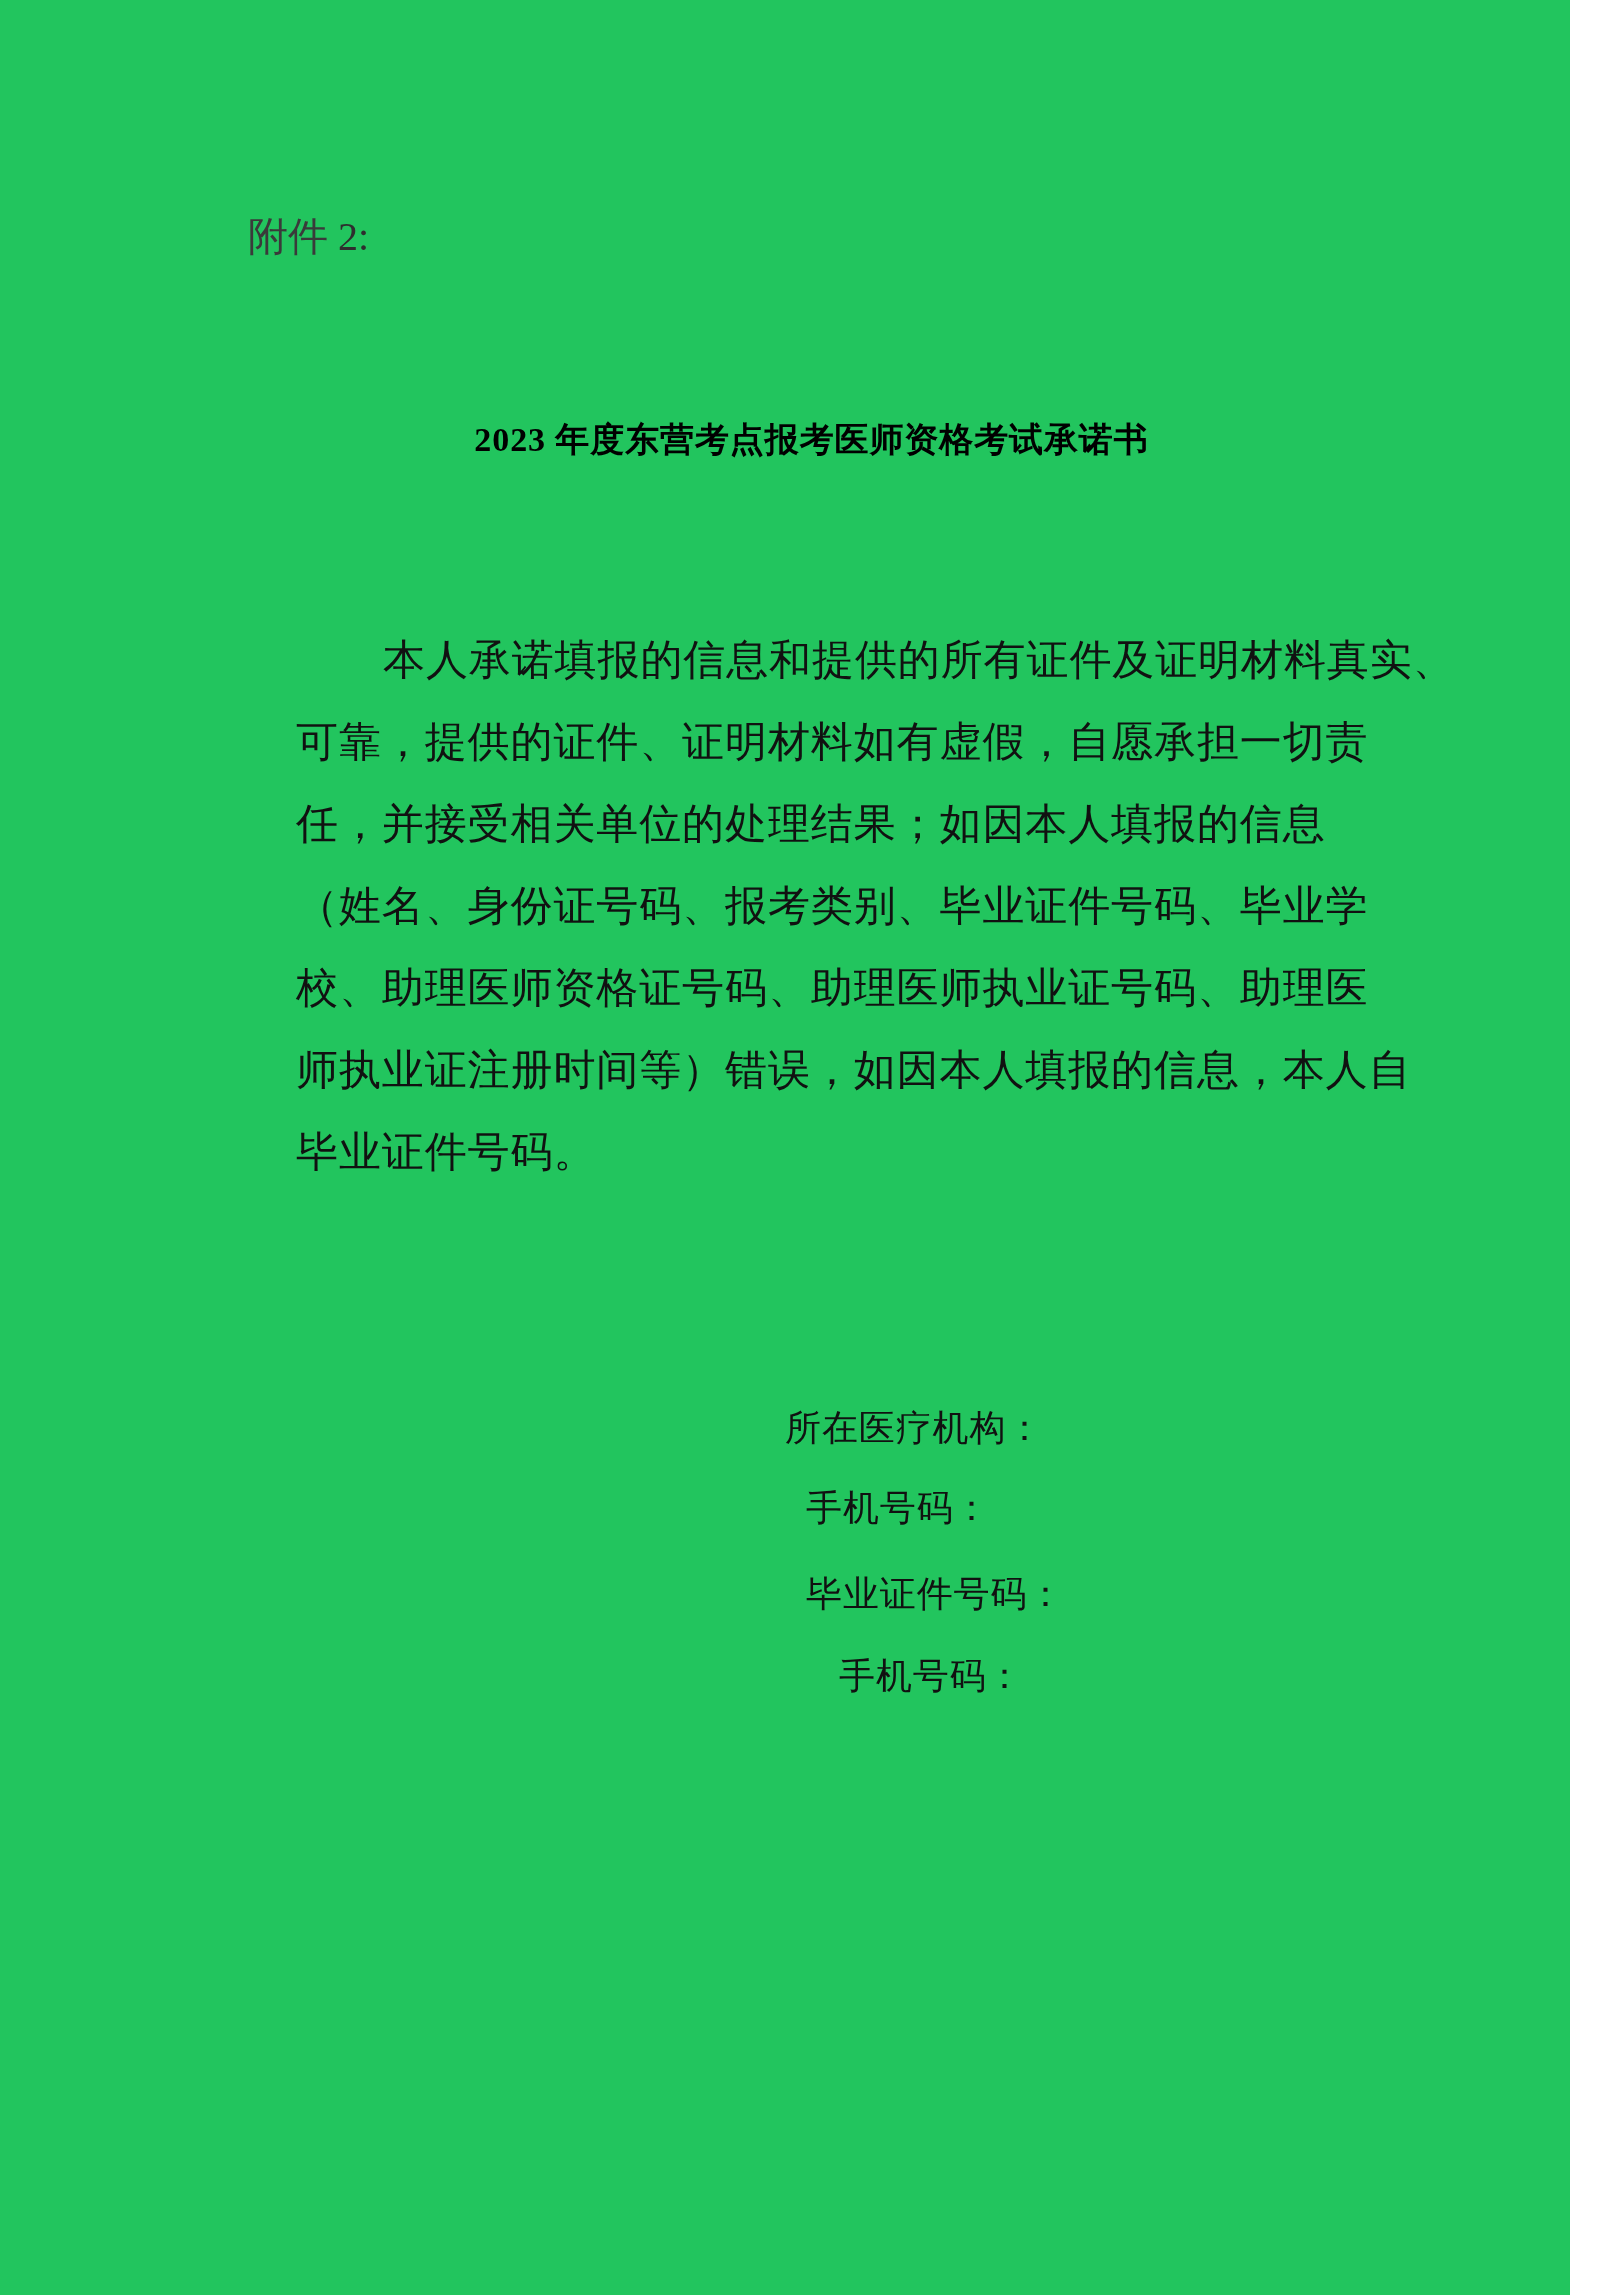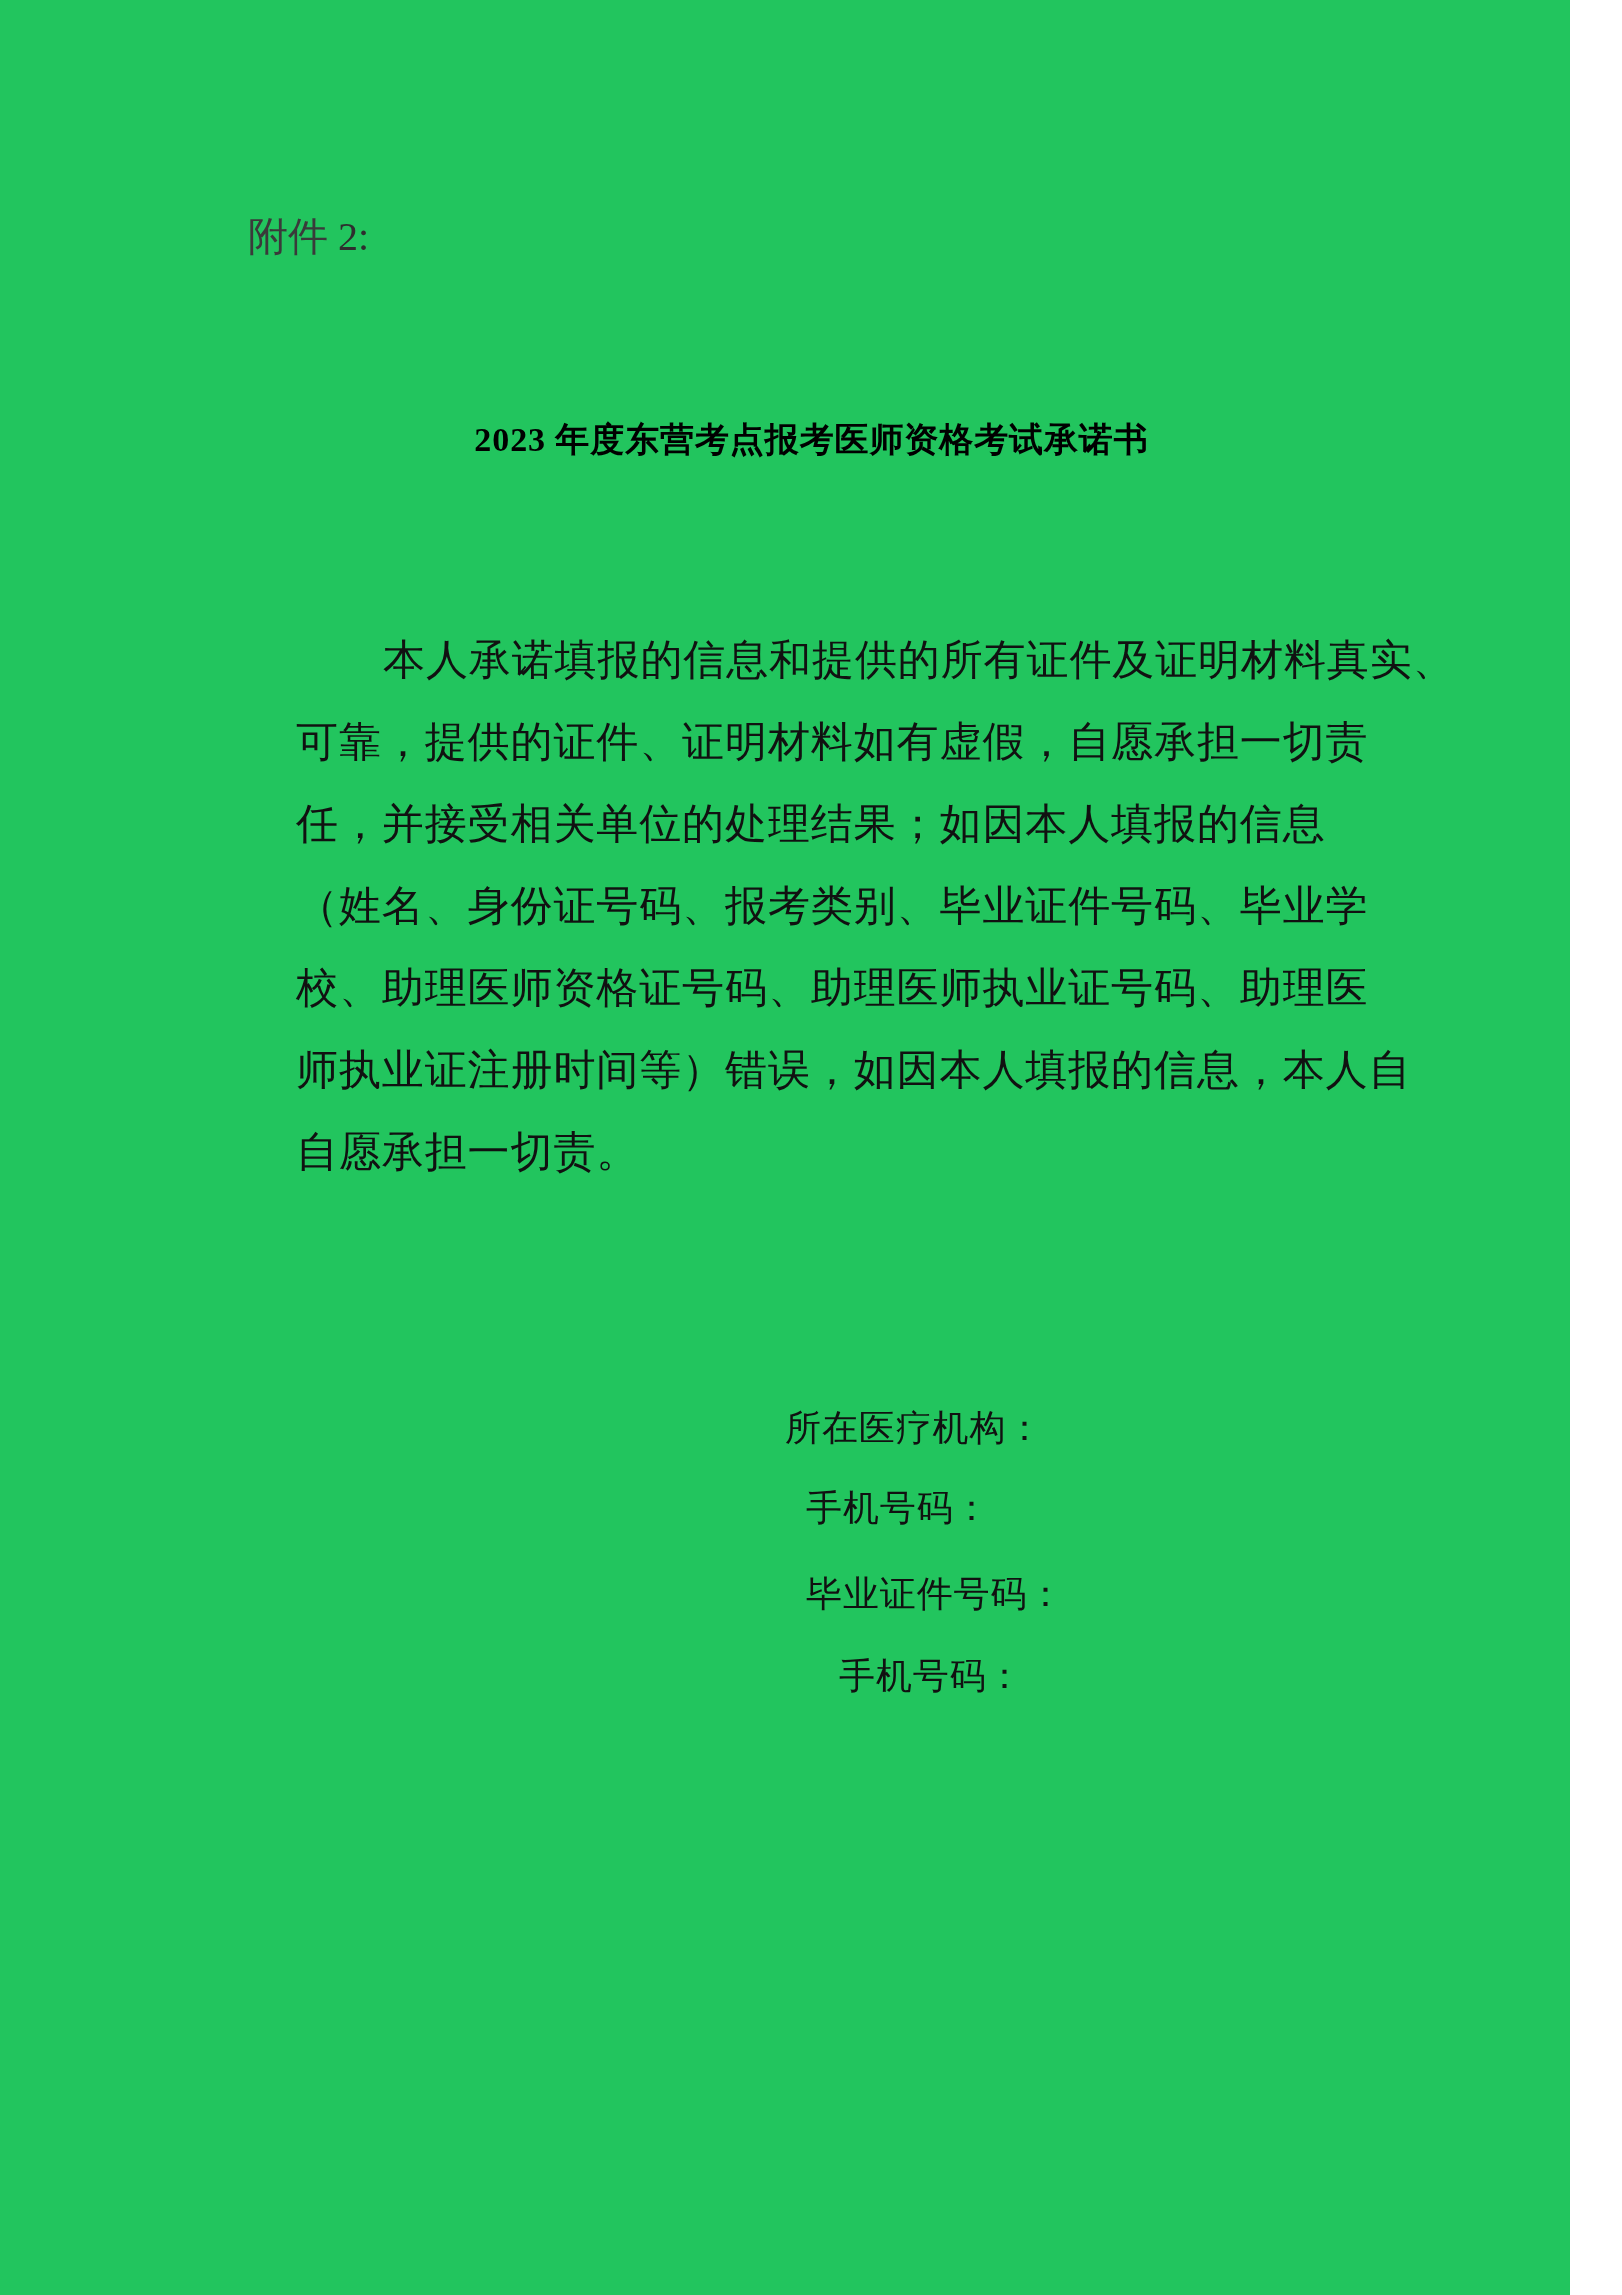--- a/index.html
+++ b/index.html
@@ -92,21 +92,21 @@
 
   <h1 class="title">2023 年度东营考点报考医师资格考试承诺书</h1>
 
   <div class="body-block">
     <div class="bline indent">本人承诺填报的信息和提供的所有证件及证明材料真实、</div>
     <div class="bline">可靠，提供的证件、证明材料如有虚假，自愿承担一切责</div>
     <div class="bline">任，并接受相关单位的处理结果；如因本人填报的信息</div>
     <div class="bline">（姓名、身份证号码、报考类别、毕业证件号码、毕业学</div>
     <div class="bline">校、助理医师资格证号码、助理医师执业证号码、助理医</div>
     <div class="bline">师执业证注册时间等）错误，如因本人填报的信息，本人自</div>
-    <div class="bline">自愿承担一切责。</div>
+    <div class="bline">毕业证件号码。</div>
   </div>
 
   <div class="sig sig-1">所在医疗机构：</div>
 
   <div class="sig sig-2">手机号码：</div>
 
   <div class="sig sig-3">毕业证件号码：</div>
 
   <div class="sig sig-4">手机号码：</div>
 

